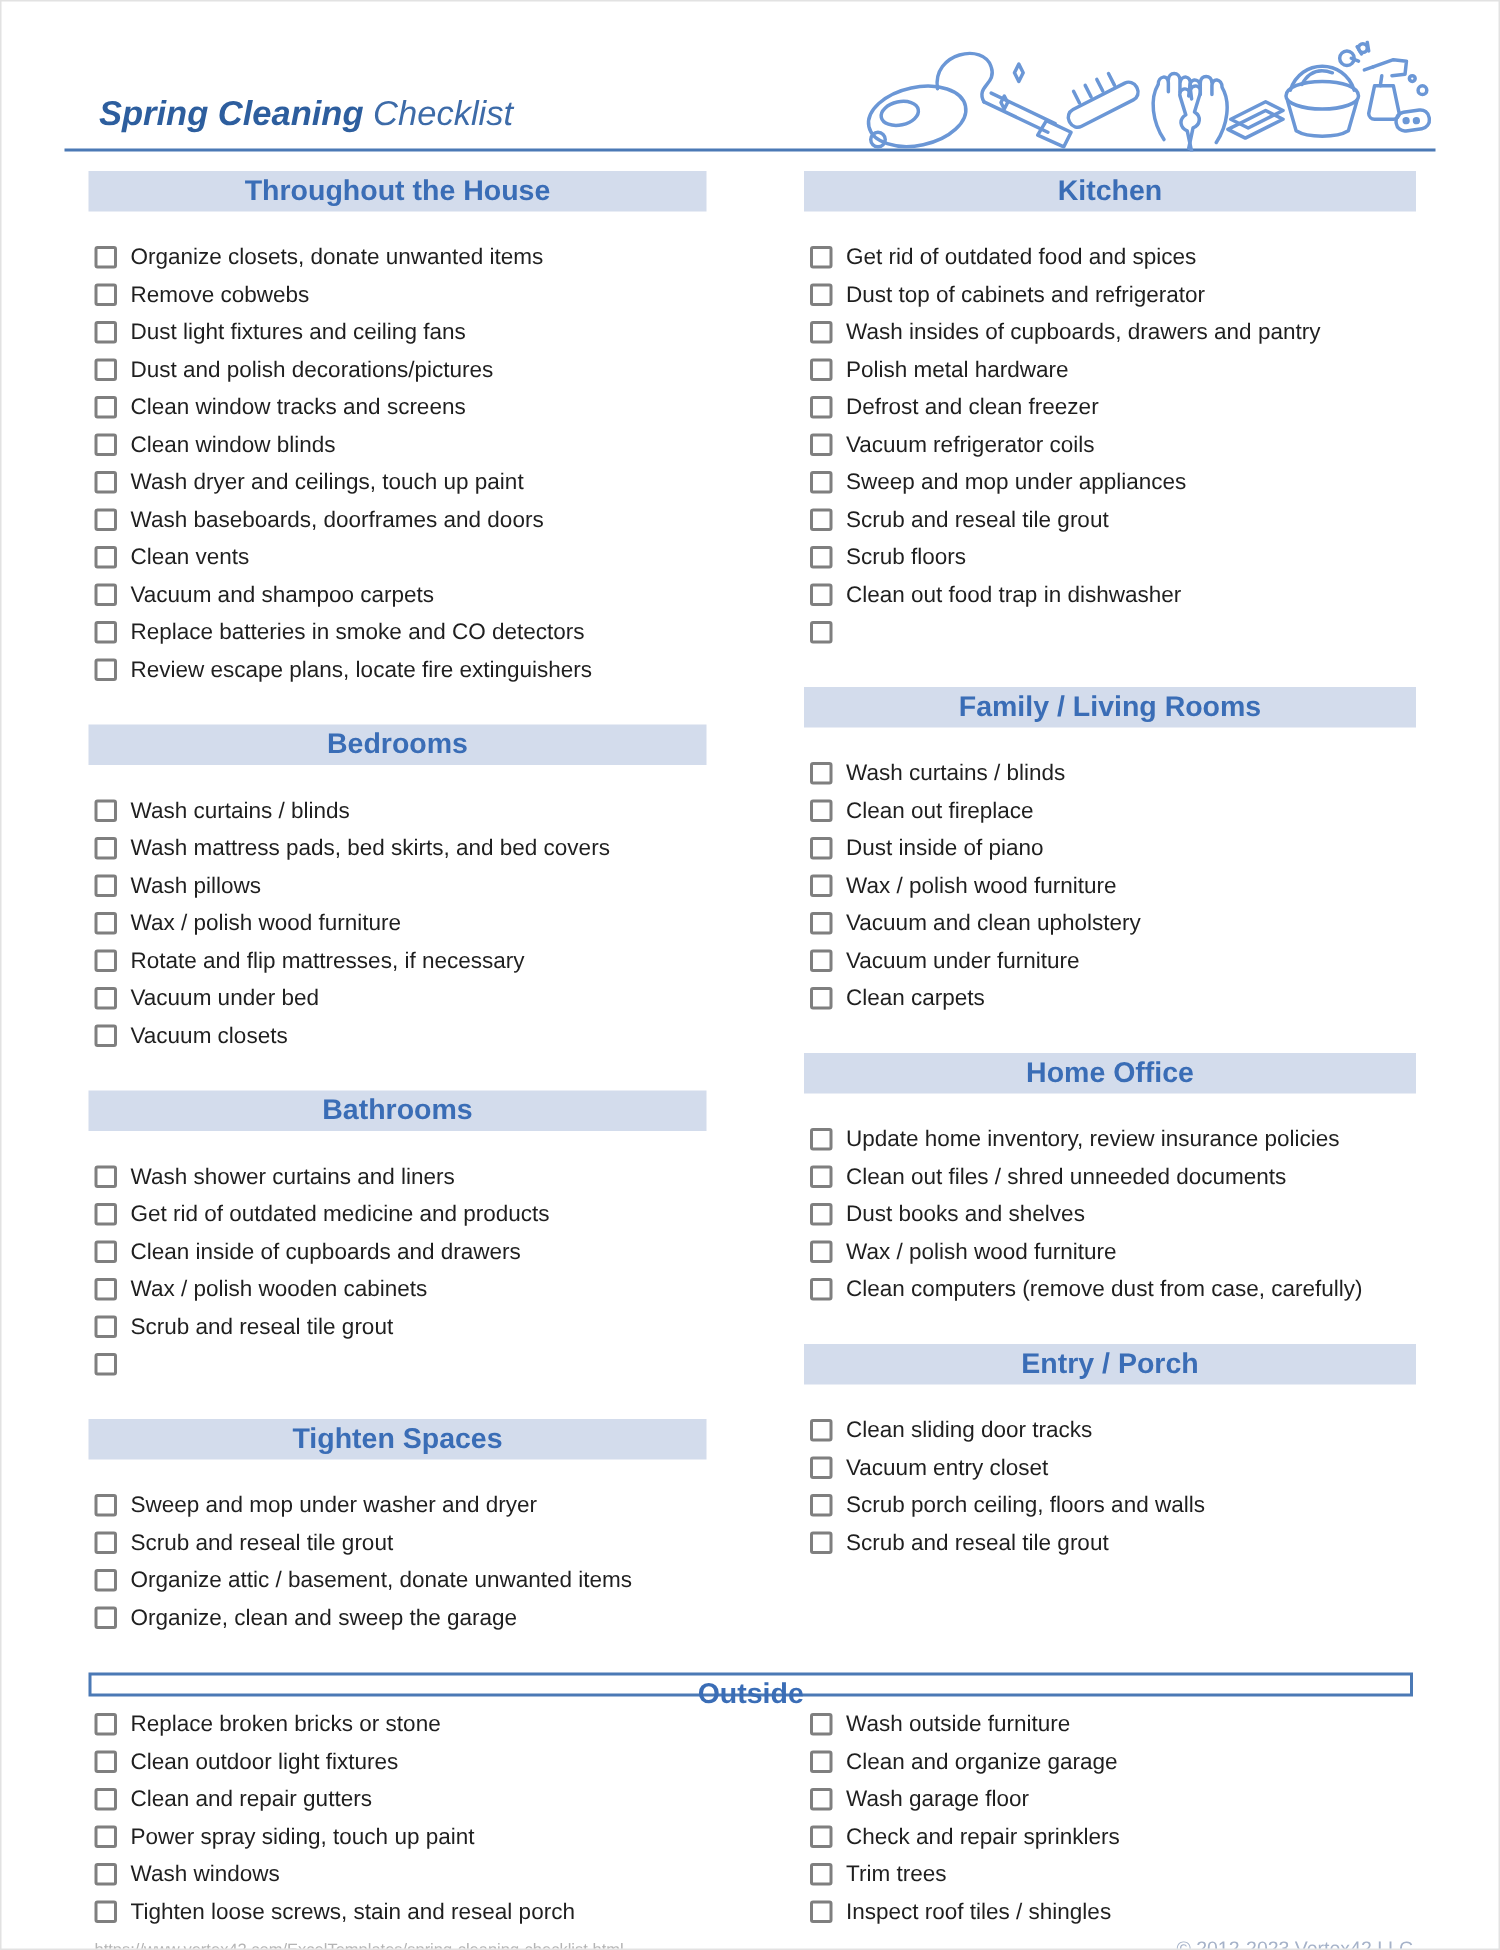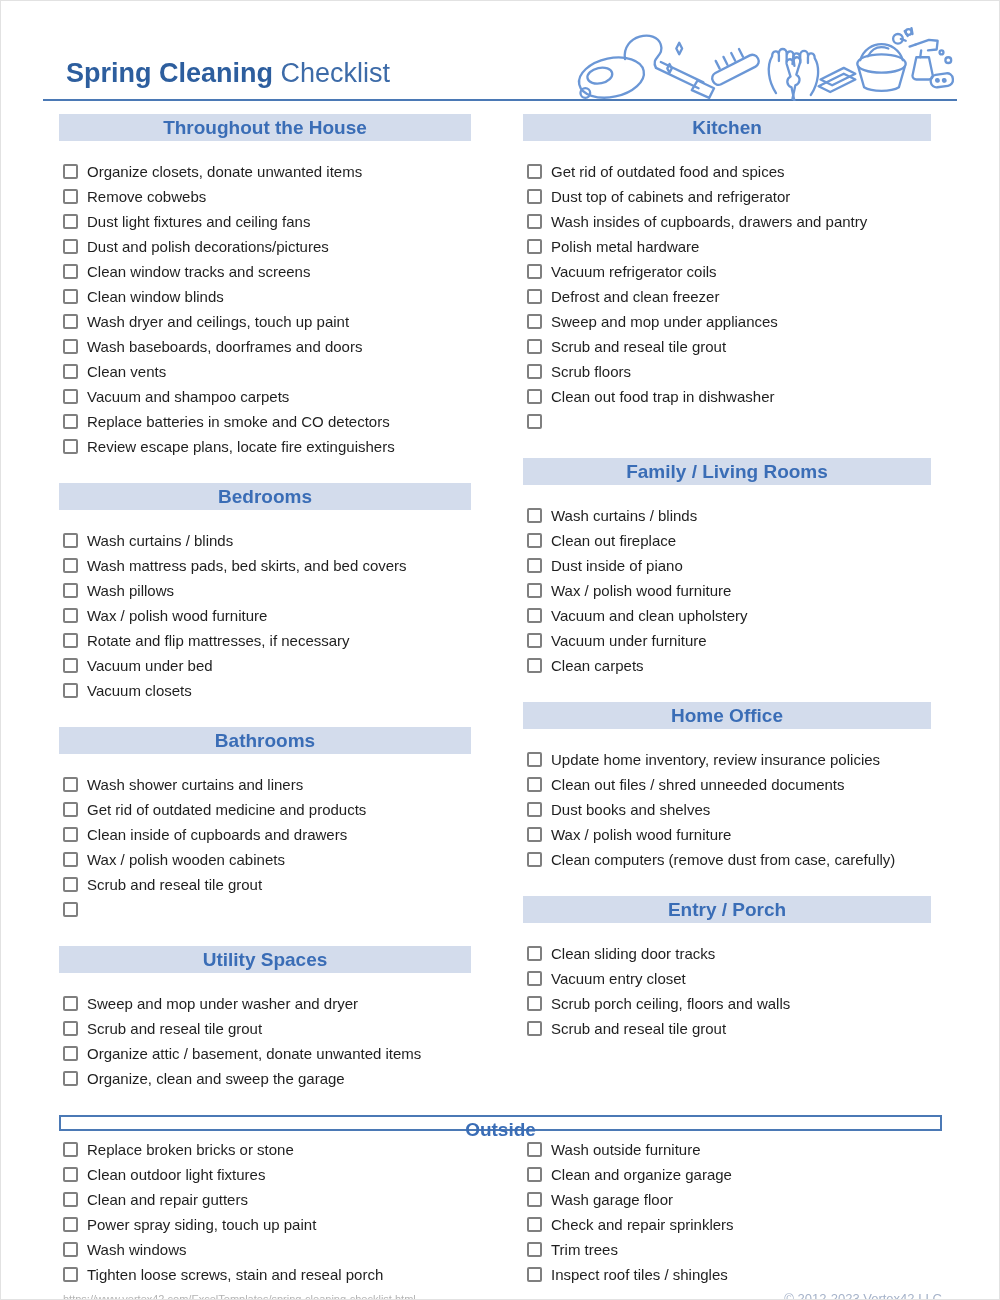--- a/index.html
+++ b/index.html
@@ -19,34 +19,35 @@
   .header {
     margin: 0 42px;
     padding-top: 28px;
     height: 100px;
     display: flex;
     justify-content: space-between;
     align-items: flex-end;
     border-bottom: 2px solid #4b79b5;
   }
   .title {
-    font-size: 27px;
+    font-size: 23px;
     margin-left: 23px;
     padding-bottom: 10px;
     white-space: nowrap;
+    font-style: italic;
   }
   .title .t-bold { font-weight: bold; color: #2d5e9e; }
   .title .t-light { font-weight: normal; color: #3d6ba8; }
   .illus { width: 392px; height: 74px; flex: none; margin-bottom: -2px; }
   
   .content { margin: 13px 57px 0 58px; }
   .twocol {
     display: grid;
     grid-template-columns: 412px 408px;
-    column-gap: 52px;
+    column-gap: 65px;
   }
   .section { margin-bottom: 24px; }
   .sec-header {
     background: #d3dcec;
     color: #3a6db6;
     font-weight: bold;
     font-size: 19px;
     text-align: center;
     height: 27px;
     line-height: 27px;
@@ -267,21 +268,21 @@
                 <span class="cb"></span>
                 <span class="label">Scrub and reseal tile grout</span>
               </div>
               <div class="row">
                 <span class="cb"></span>
                 <span class="label"></span>
               </div>
             </div>
           </div>
           <div class="section">
-            <div class="sec-header">Utility Spaces</div>
+            <div class="sec-header">Tighten Spaces</div>
             <div class="rows">
               <div class="row">
                 <span class="cb"></span>
                 <span class="label">Sweep and mop under washer and dryer</span>
               </div>
               <div class="row">
                 <span class="cb"></span>
                 <span class="label">Scrub and reseal tile grout</span>
               </div>
               <div class="row">
@@ -310,25 +311,25 @@
               <div class="row">
                 <span class="cb"></span>
                 <span class="label">Wash insides of cupboards, drawers and pantry</span>
               </div>
               <div class="row">
                 <span class="cb"></span>
                 <span class="label">Polish metal hardware</span>
               </div>
               <div class="row">
                 <span class="cb"></span>
+                <span class="label">Defrost and clean freezer</span>
+              </div>
+              <div class="row">
+                <span class="cb"></span>
                 <span class="label">Vacuum refrigerator coils</span>
-              </div>
-              <div class="row">
-                <span class="cb"></span>
-                <span class="label">Defrost and clean freezer</span>
               </div>
               <div class="row">
                 <span class="cb"></span>
                 <span class="label">Sweep and mop under appliances</span>
               </div>
               <div class="row">
                 <span class="cb"></span>
                 <span class="label">Scrub and reseal tile grout</span>
               </div>
               <div class="row">

